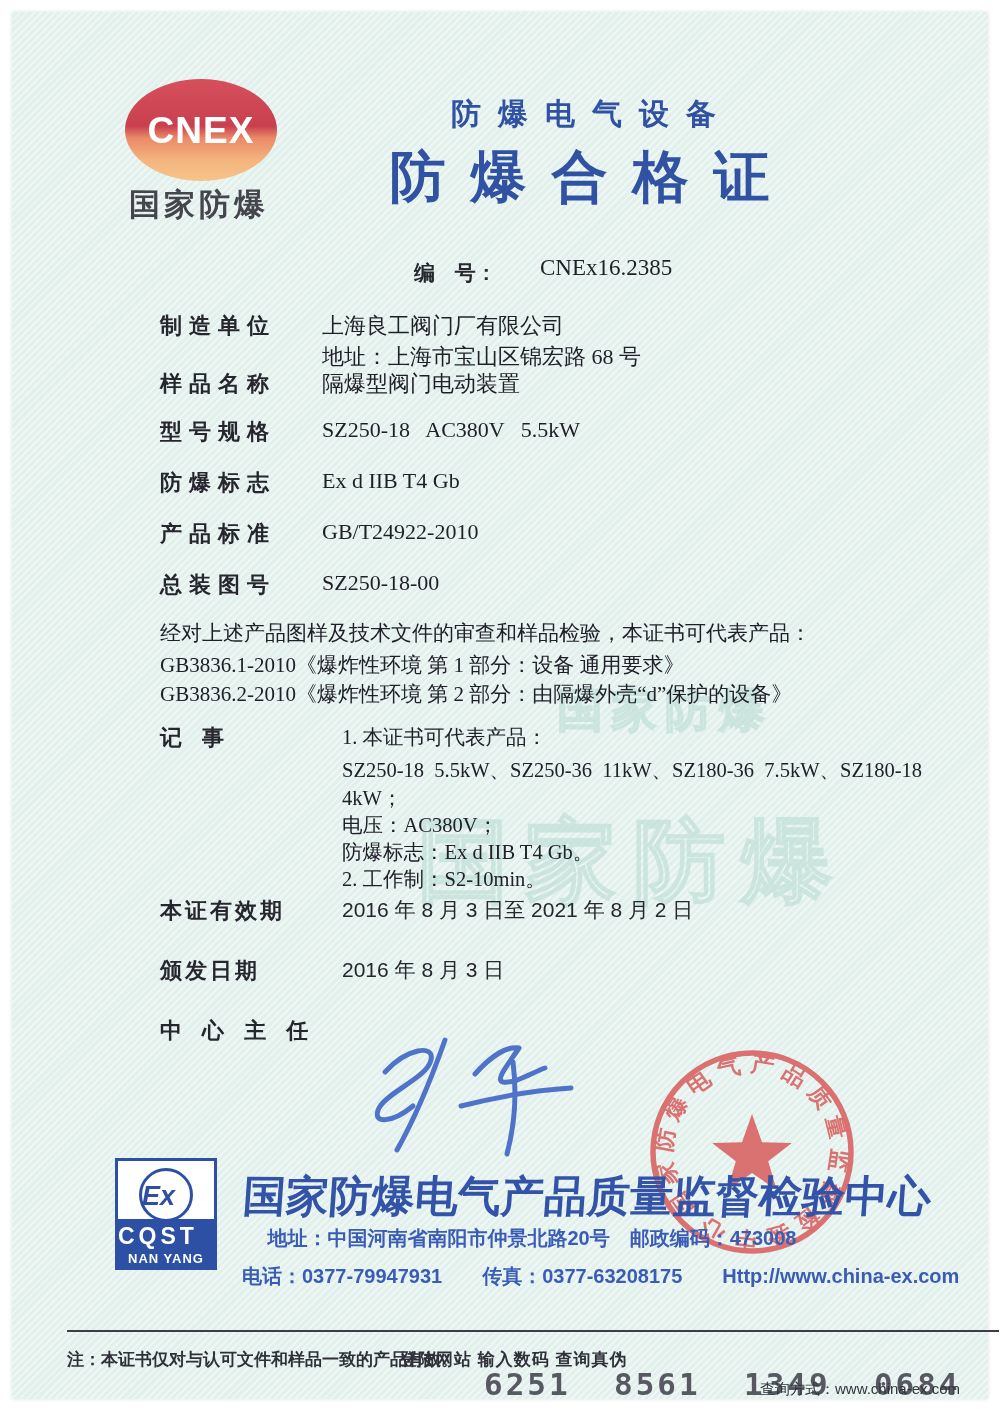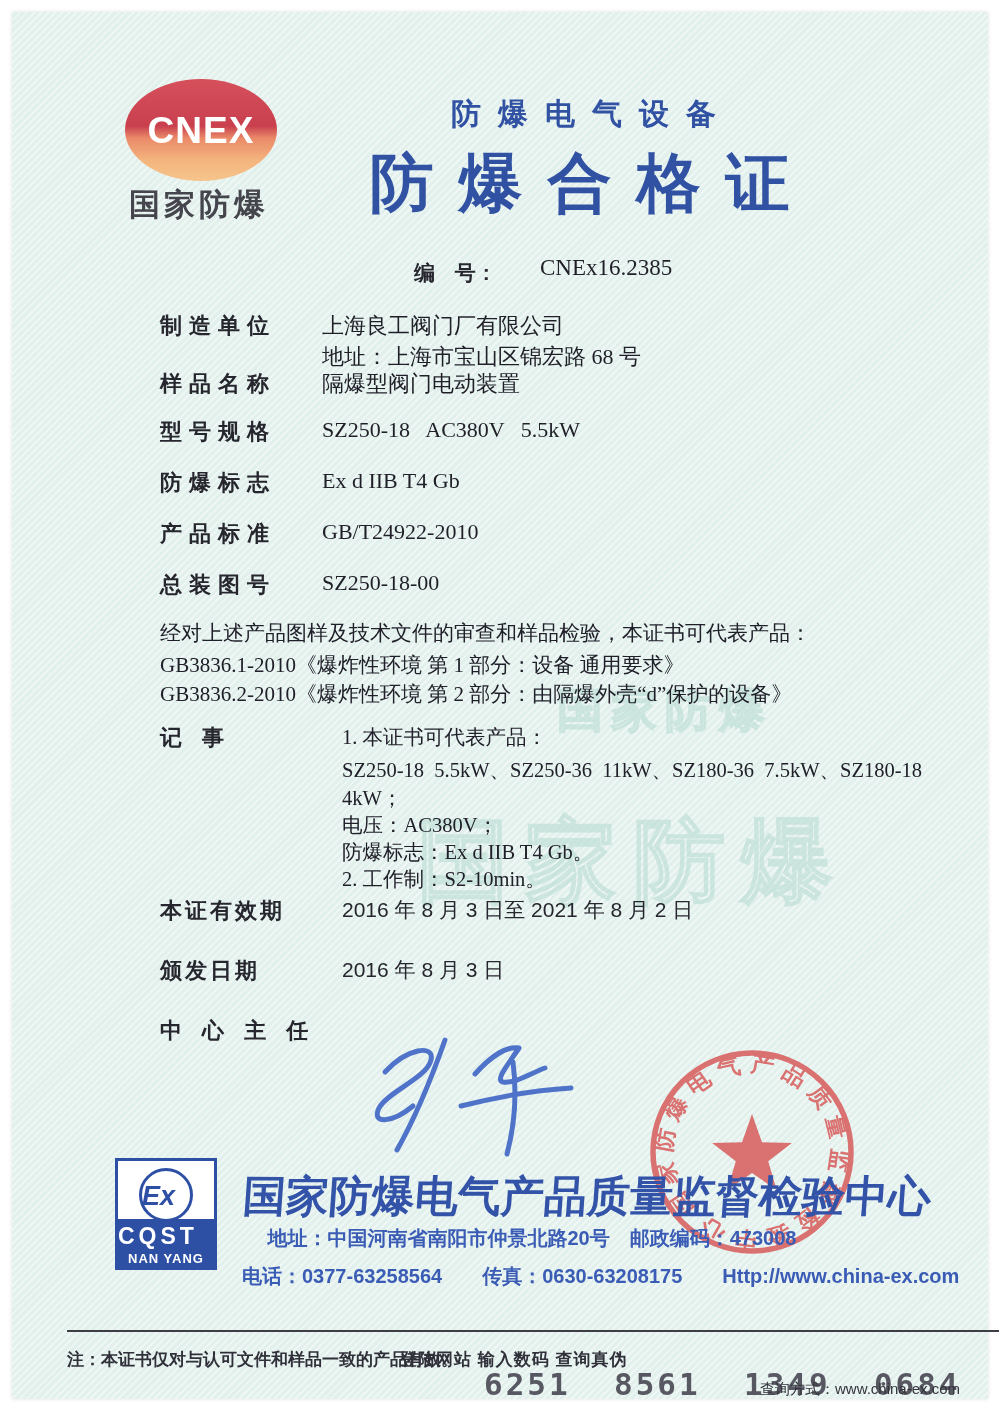--- a/index.html
+++ b/index.html
@@ -28,21 +28,21 @@
   .wm1 { left:405px; top:788px; font-size:92px; letter-spacing:16px; }
   .wm2 { left:545px; top:668px; font-size:46px; letter-spacing:8px; }
 
   
   .cnex-logo { left:110px; top:64px; z-index:3; }
   .cnex-label { left:102px; top:172px; width:170px; text-align:center;
     font-size:31px; font-weight:600; color:#45454d; letter-spacing:4px; z-index:3; }
   .super-title { left:320px; top:82px; width:520px; text-align:center;
     font-size:30px; font-weight:bold; color:#3152a3; letter-spacing:17px; z-index:3; }
   .main-title { left:290px; top:128px; width:580px; text-align:center;
-    font-size:64px; font-weight:bold; color:#3152a3; letter-spacing:25px; z-index:3; }
+    font-size:56px; font-weight:bold; color:#3152a3; letter-spacing:25px; z-index:3; }
   .certno-label { left:402px; top:247px; font-size:21px; font-weight:bold;
     color:#26262e; letter-spacing:7px; z-index:3; }
   .certno-value { left:528px; top:243px; font-size:23px;
     font-family:"Liberation Serif", serif; color:#1f1f28; z-index:3; }
 
   
   .flabel { left:148px; font-size:22px; font-weight:bold; color:#26262e;
     letter-spacing:7px; z-index:3; white-space:nowrap; }
   .fvalue { left:310px; font-size:22px; font-family:"Liberation Serif", serif;
     color:#1f1f28; z-index:3; white-space:pre; }
@@ -192,21 +192,21 @@
 
   <div class="abs cqst-badge">
     <div class="cqst-band"></div>
     <div class="cqst-circle">Ex</div>
     <div class="cqst-text1">CQST</div>
     <div class="cqst-text2">NAN YANG</div>
   </div>
 
   <div class="abs issuer-name">国家防爆电气产品质量监督检验中心</div>
   <div class="abs issuer-address">地址：中国河南省南阳市仲景北路20号　邮政编码：473008</div>
-  <div class="abs issuer-contacts">电话：0377-63258564　　传真：0630-63208175　　Http://www.china-ex.com</div>
+  <div class="abs issuer-contacts">电话：0377-79947931　　传真：0377-63208175　　Http://www.china-ex.com</div>
 
   <div class="abs sep-line"></div>
   <div class="abs footer-note">注：本证书仅对与认可文件和样品一致的产品有效。</div>
   <div class="abs footer-hint">登陆网站  输入数码  查询真伪</div>
   <div class="abs verify-code">6251  8561  1349  0684</div>
   <div class="abs query-method">查询方式：www.china-ex.com</div>
 
 </div>
 
 </body></html>

